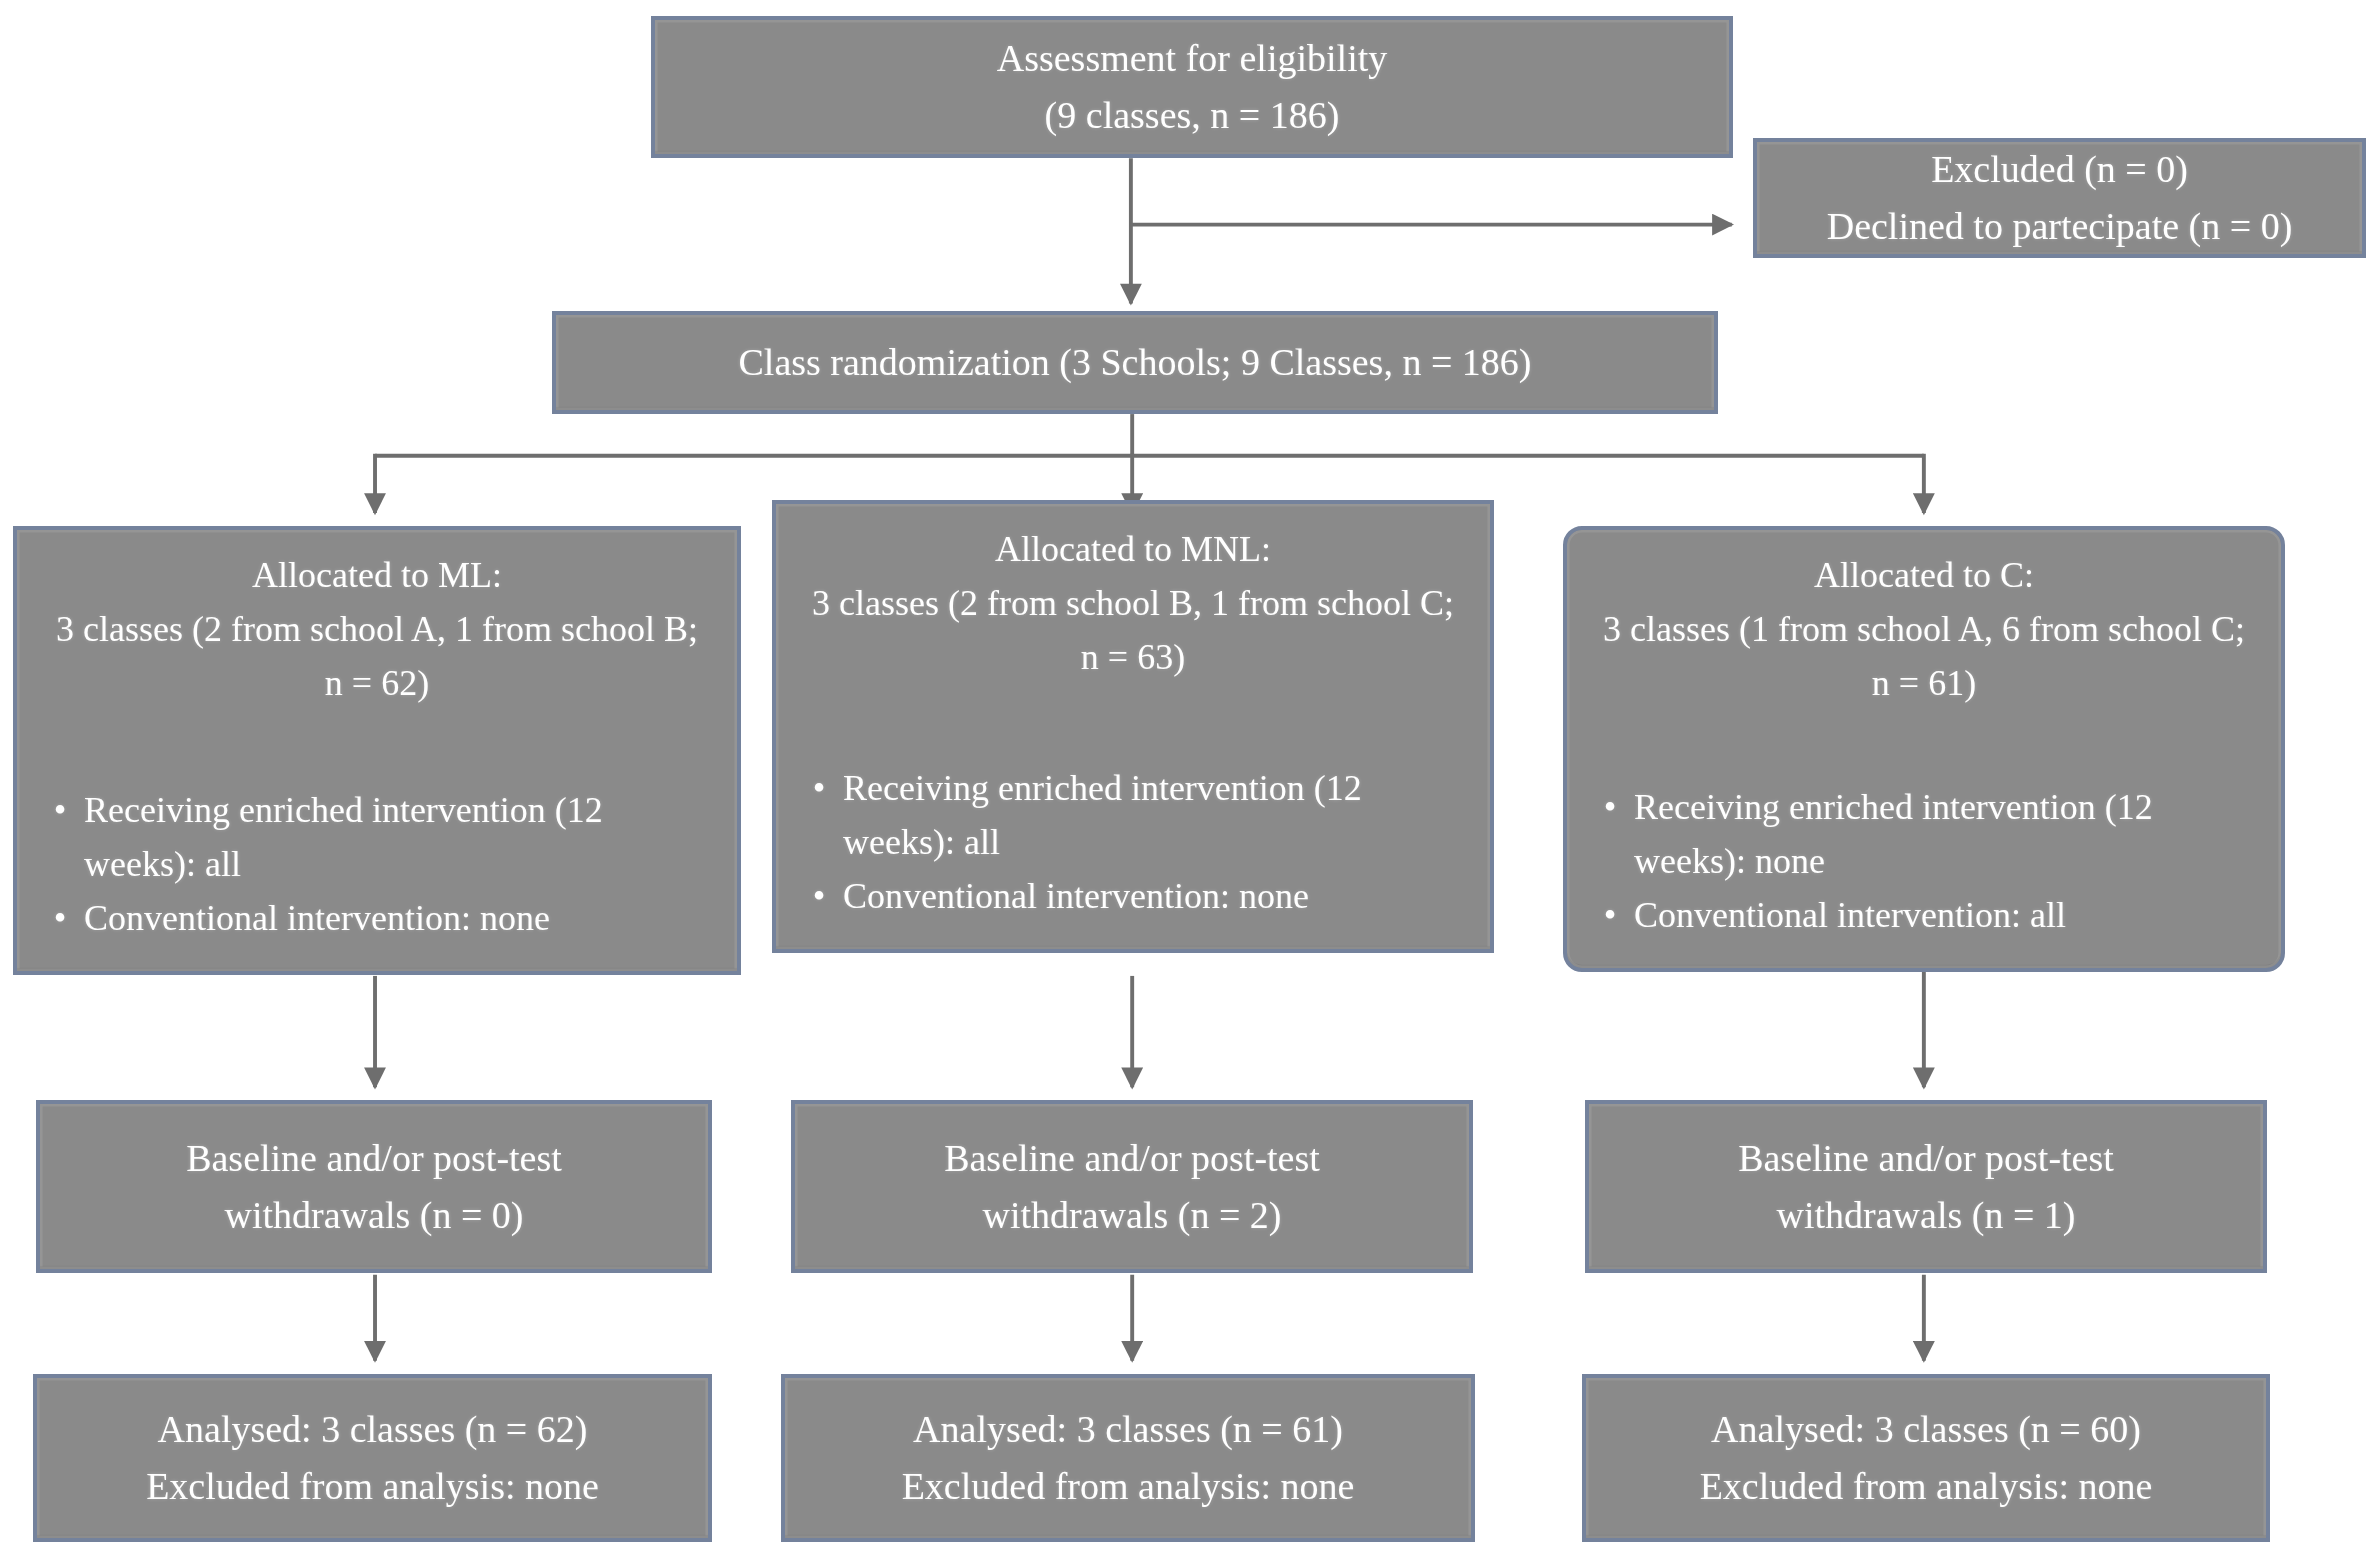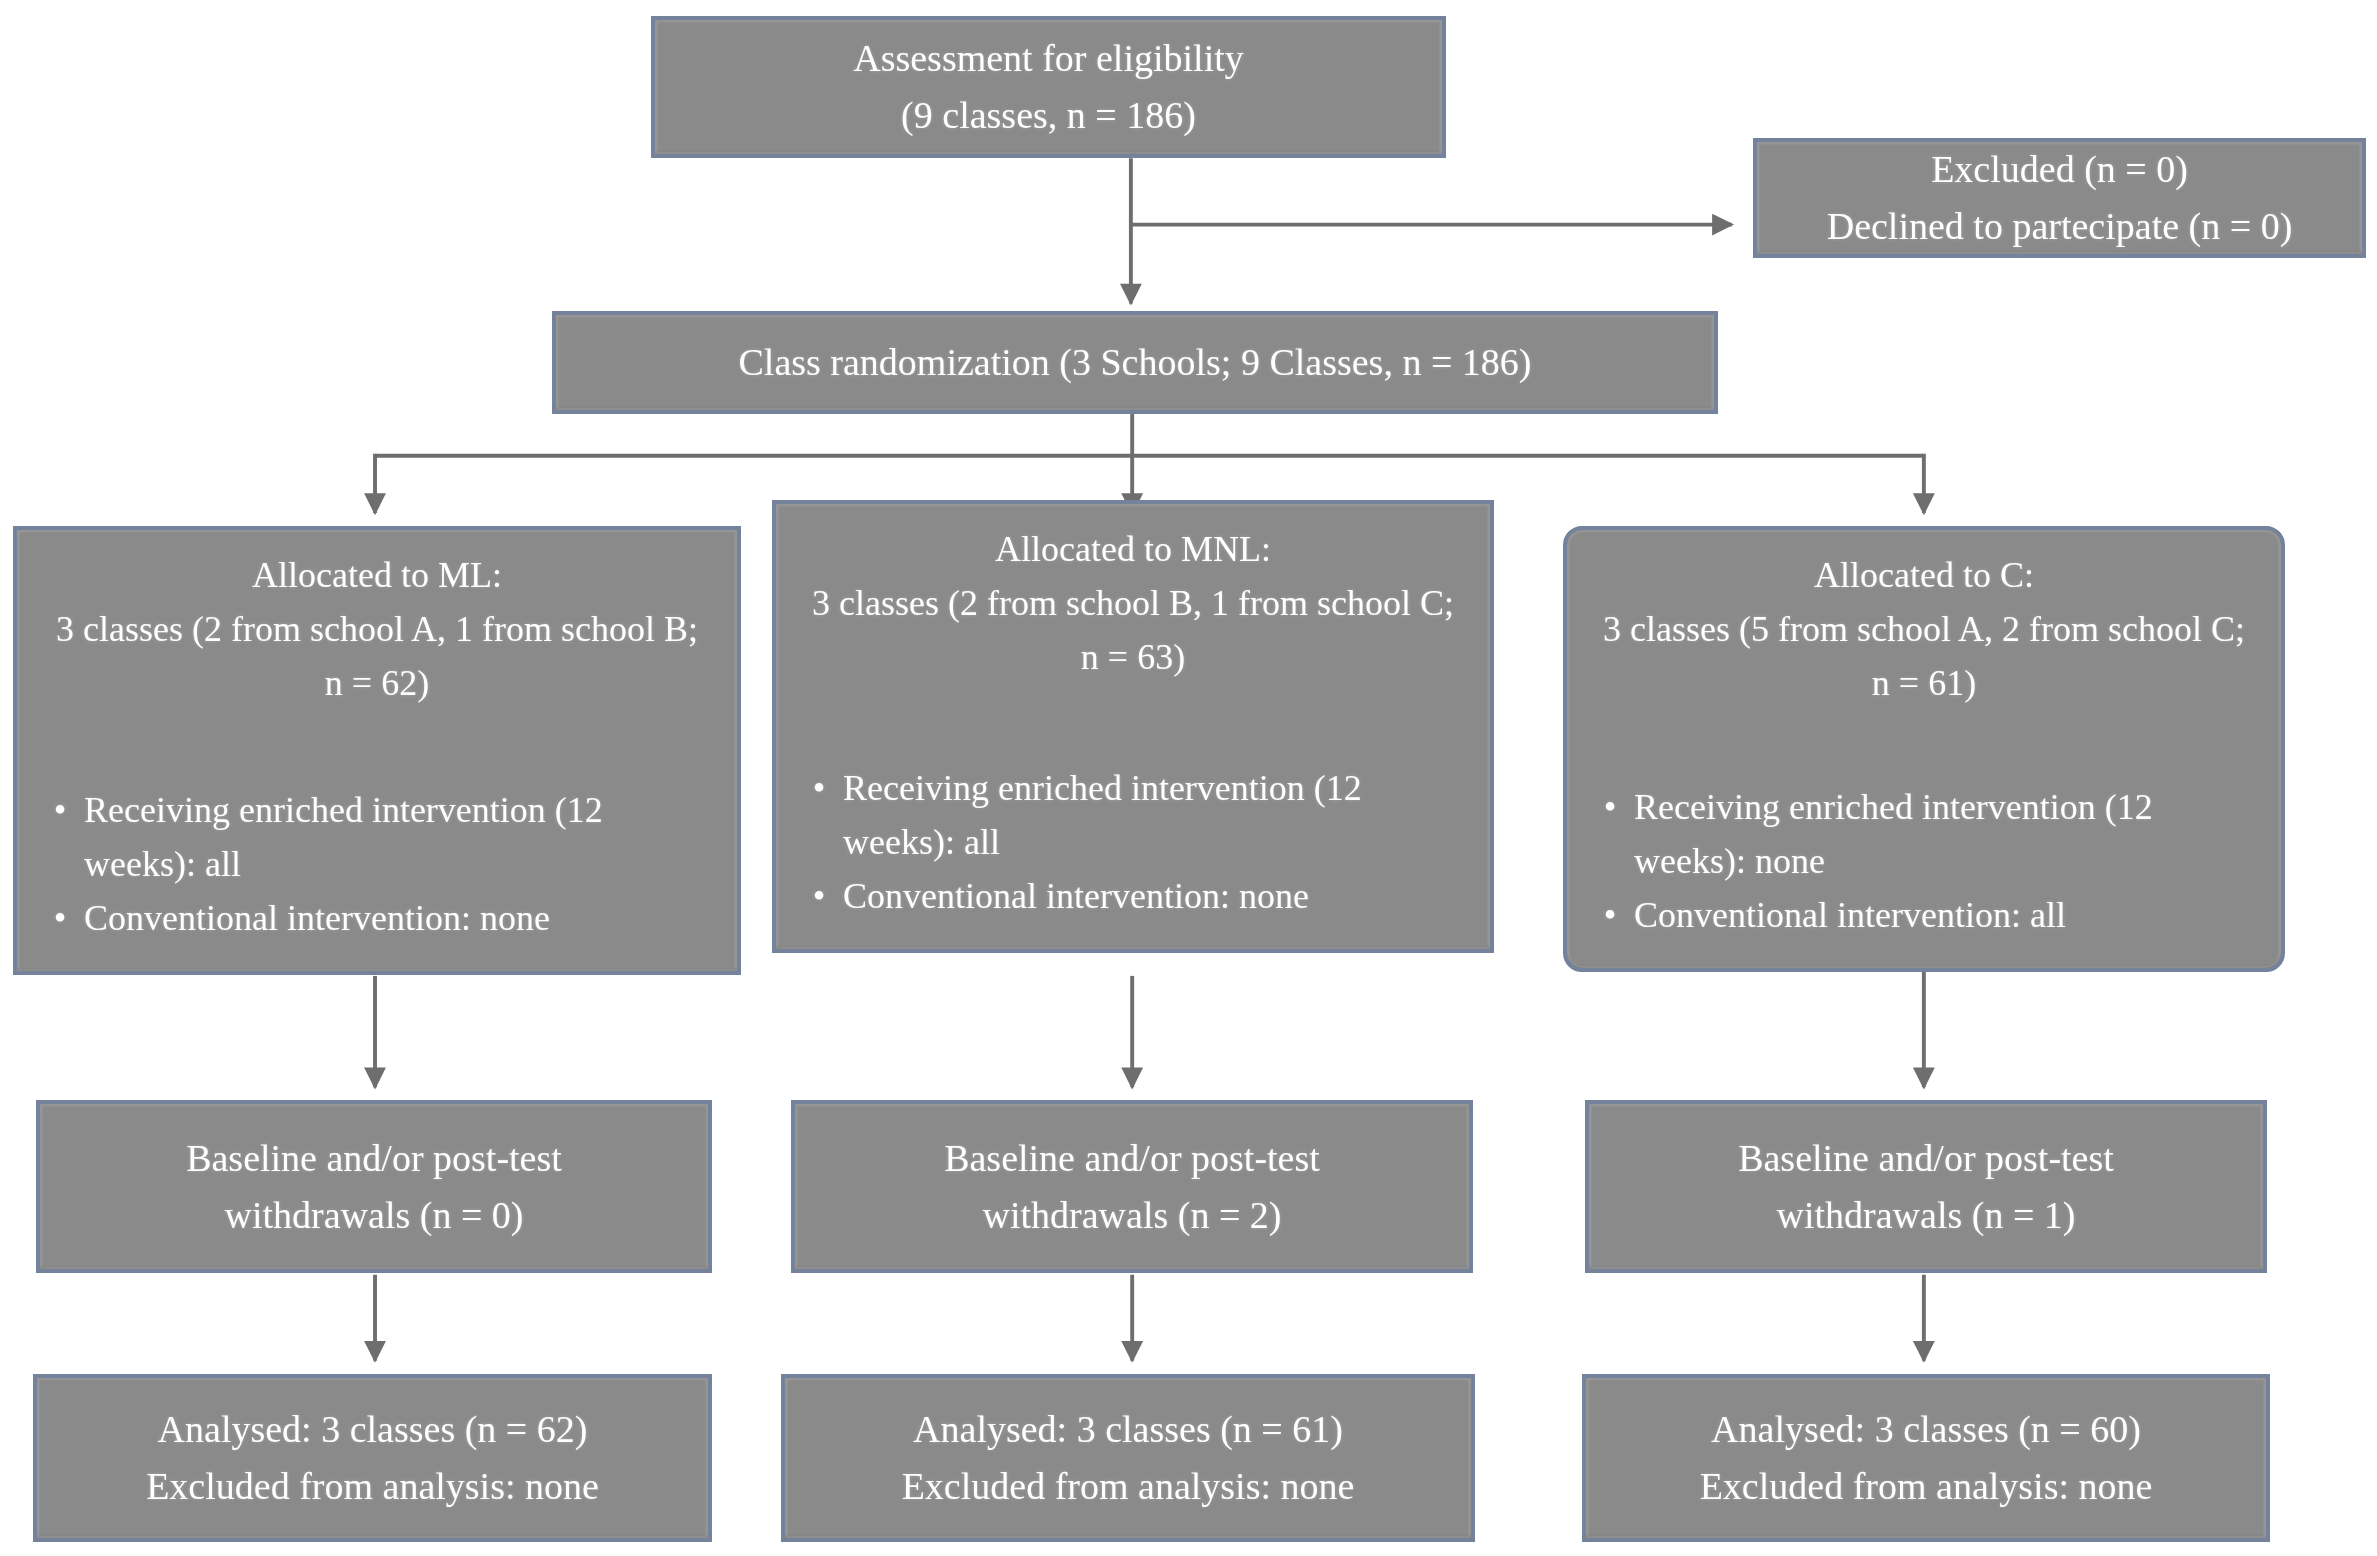--- a/index.html
+++ b/index.html
@@ -64,21 +64,21 @@
 
     <line x1="576" y1="1499" x2="576" y2="1670" stroke="#6e6e6e" stroke-width="6" marker-end="url(#arrow)"></line>
     <line x1="1739" y1="1499" x2="1739" y2="1670" stroke="#6e6e6e" stroke-width="6" marker-end="url(#arrow)"></line>
     <line x1="2955" y1="1493" x2="2955" y2="1670" stroke="#6e6e6e" stroke-width="6" marker-end="url(#arrow)"></line>
 
     <line x1="576" y1="1958" x2="576" y2="2090" stroke="#6e6e6e" stroke-width="6" marker-end="url(#arrow)"></line>
     <line x1="1739" y1="1958" x2="1739" y2="2090" stroke="#6e6e6e" stroke-width="6" marker-end="url(#arrow)"></line>
     <line x1="2955" y1="1958" x2="2955" y2="2090" stroke="#6e6e6e" stroke-width="6" marker-end="url(#arrow)"></line>
   </svg>
 
-  <div class="box" style="left:651px;top:16.3px;width:795px;height:142px;">
+  <div class="box" style="left:651px;top:16.3px;width:1082px;height:142px;">
     <div>Assessment for eligibility</div>
     <div>(9 classes, n = 186)</div>
   </div>
 
   <div class="box" style="left:1753px;top:138px;width:613px;height:120px;">
     <div>Excluded (n = 0)</div>
     <div>Declined to partecipate (n = 0)</div>
   </div>
 
   <div class="box" style="left:552px;top:311px;width:1166px;height:103px;">
@@ -103,21 +103,21 @@
     </div>
     <div class="bullets">
       <div class="bullet">Receiving enriched intervention (12 weeks): all</div>
       <div class="bullet">Conventional intervention: none</div>
     </div>
   </div>
 
   <div class="box alloc" style="left:1563px;top:526px;width:722px;height:446px;border-radius:19px;">
     <div class="heading">
       <div>Allocated to C:</div>
-      <div>3 classes (5 from school A, 2 from school C; n = 61)</div>
+      <div>3 classes (1 from school A, 6 from school C; n = 61)</div>
     </div>
     <div class="bullets">
       <div class="bullet">Receiving enriched intervention (12 weeks): none</div>
       <div class="bullet">Conventional intervention: all</div>
     </div>
   </div>
 
   <div class="box" style="left:36px;top:1100px;width:676px;height:173px;">
     <div>Baseline and/or post-test</div>
     <div>withdrawals (n = 0)</div>

